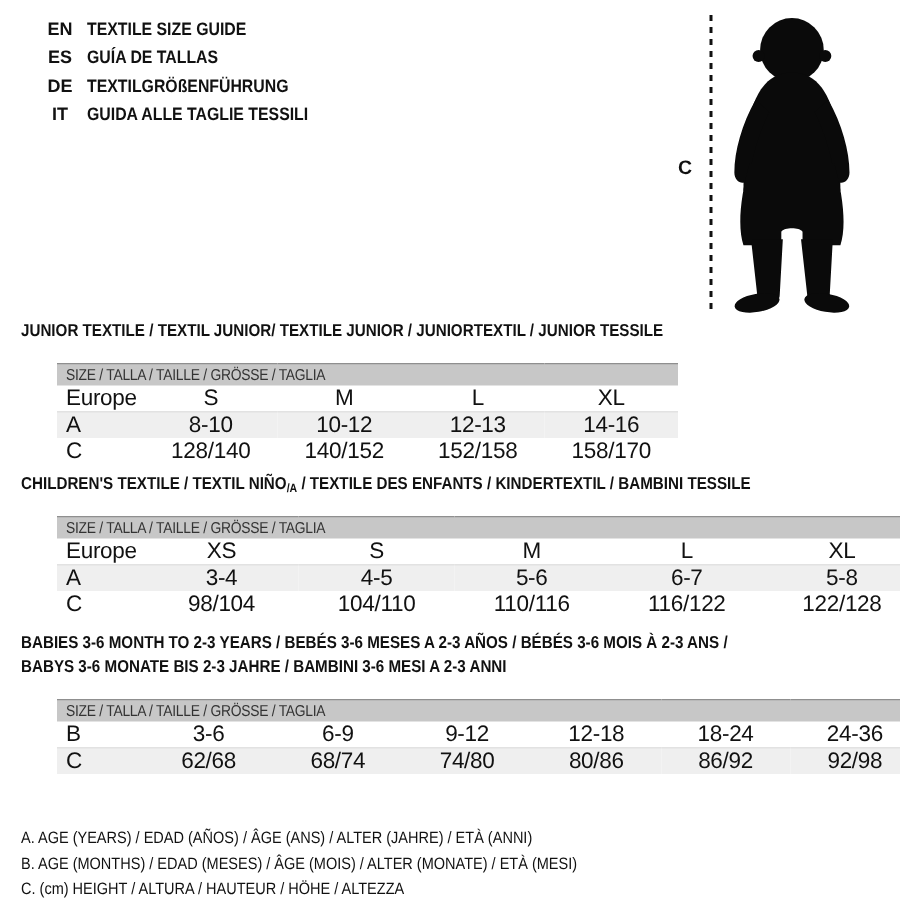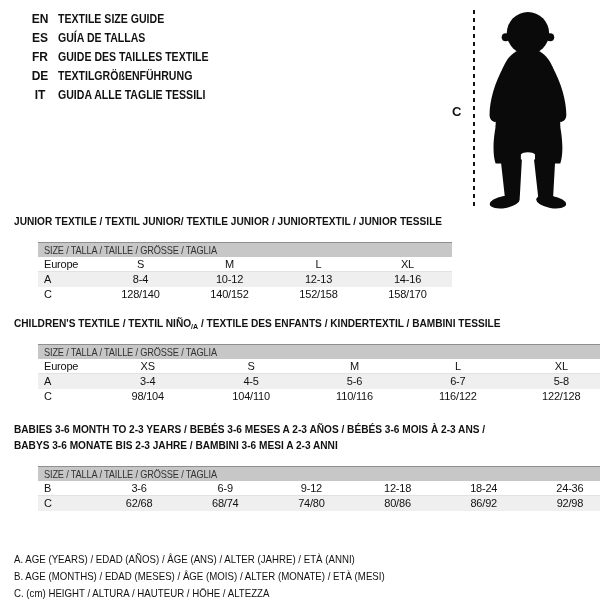--- a/index.html
+++ b/index.html
@@ -24,21 +24,21 @@
     background:repeating-linear-gradient(to bottom, var(--ink) 0 4px, transparent 4px 8px);}
   .baby-svg{left:487px; top:8px;}
 
   
   .sec-title{font-weight:bold; font-size:11.5px; white-space:nowrap;
     transform:scaleX(0.88); transform-origin:0 0;}
   .sec-title .subscript{font-size:8px; vertical-align:-2px;}
 
   
   table.size-table{position:absolute; border-collapse:collapse; table-layout:fixed;margin-left:24px;}
-  table.size-table td{height:15px; padding:0; font-size:11px; letter-spacing:-0.2px;
+  table.size-table td{height:15px; padding:0; font-size:15px; letter-spacing:-0.2px;
     text-align:center; vertical-align:middle;}
   table.size-table td.band{background:var(--band_bg); border-top:1px solid var(--band_border);
     height:14px; text-align:left; padding-left:6px; font-size:10.5px; color:var(--band_text);}
   table.size-table td.rowlabel{text-align:left; padding-left:6px;}
   table.size-table tr.hdr-row td{border-bottom:1px solid var(--row_line);}
   table.size-table tr.stripe td{background:var(--stripe_bg);}
 
   
   .legend{left:14px; top:551px; font-weight:normal; font-size:11px;}
   .legend-line{height:17px; line-height:17px;}
@@ -47,24 +47,20 @@
 <body>
 
 <div class="abs lang-list">
   <div class="lang-row">
     <span class="lang-code">EN</span>
     <span class="condensed">TEXTILE SIZE GUIDE</span>
   </div>
   <div class="lang-row">
     <span class="lang-code">ES</span>
     <span class="condensed">GUÍA DE TALLAS</span>
-  </div>
-  <div class="lang-row">
-    <span class="lang-code">FR</span>
-    <span class="condensed">GUIDE DES TAILLES TEXTILE</span>
   </div>
   <div class="lang-row">
     <span class="lang-code">DE</span>
     <span class="condensed">TEXTILGRÖßENFÜHRUNG</span>
   </div>
   <div class="lang-row">
     <span class="lang-code">IT</span>
     <span class="condensed">GUIDA ALLE TAGLIE TESSILI</span>
   </div>
 </div>
@@ -102,21 +98,21 @@
   </tr>
   <tr class="hdr-row">
     <td class="rowlabel">Europe</td>
     <td>S</td>
     <td>M</td>
     <td>L</td>
     <td>XL</td>
   </tr>
   <tr class="stripe">
     <td class="rowlabel">A</td>
-    <td>8-4</td>
+    <td>8-10</td>
     <td>10-12</td>
     <td>12-13</td>
     <td>14-16</td>
   </tr>
   <tr>
     <td class="rowlabel">C</td>
     <td>128/140</td>
     <td>140/152</td>
     <td>152/158</td>
     <td>158/170</td>

